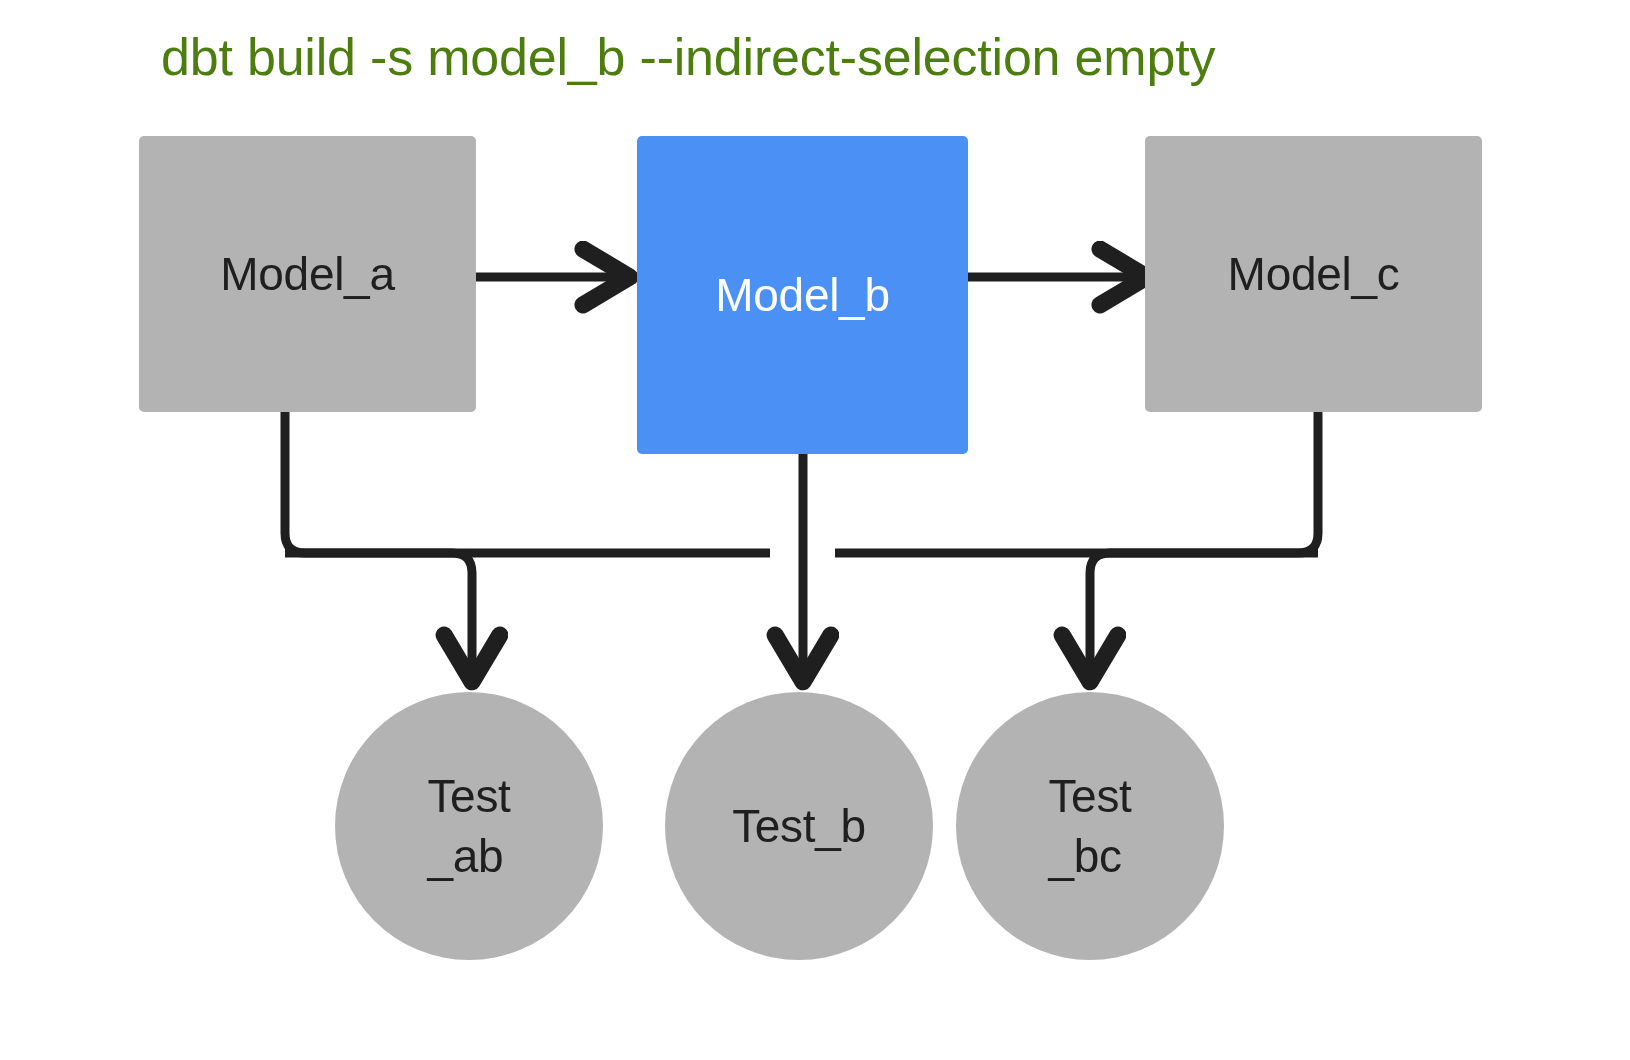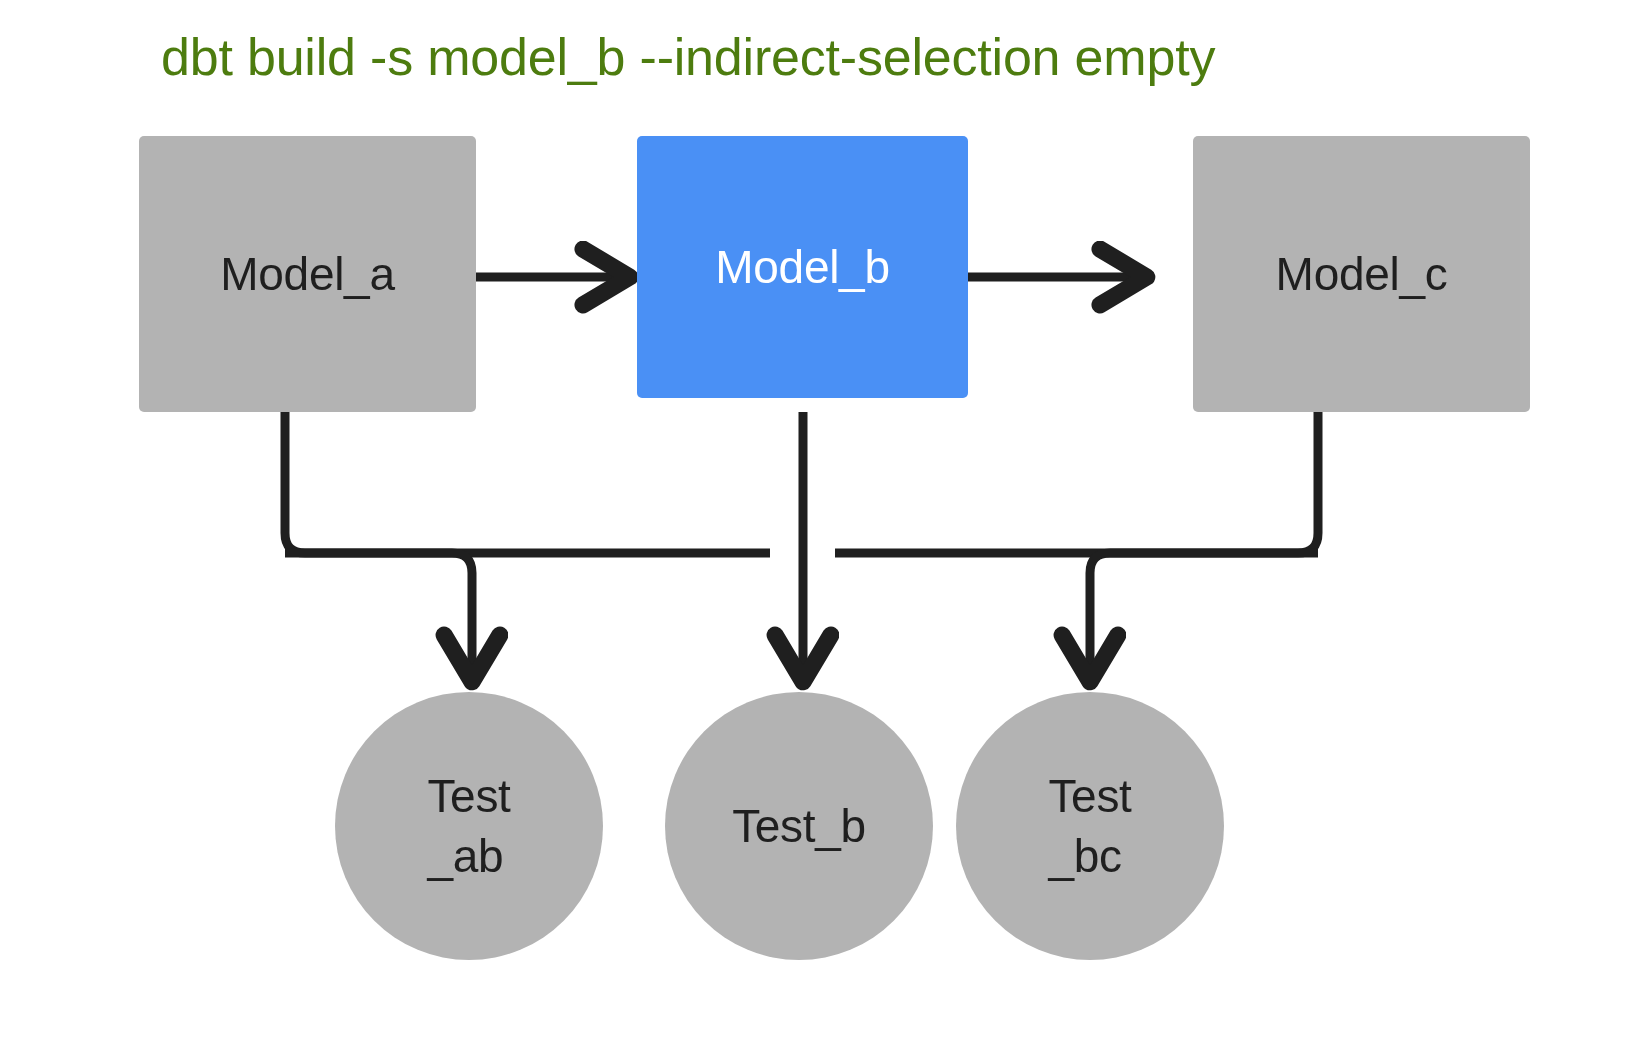--- a/index.html
+++ b/index.html
@@ -91,25 +91,25 @@
       <path d="M 1318 553 L 1110 553 Q 1090 553 1090 573 L 1090 680" marker-end="url(#arrowhead)"></path>
 
       <path d="M 803 412 L 803 680" marker-end="url(#arrowhead)"></path>
     </g>
   </svg>
 
   <div class="node-box" style="left:115px; top:136px; width:337px; height:276px; background:#b3b3b3; color:#1f1f1f;margin-left:24px;">
     <span class="node-label">Model_a</span>
   </div>
 
-  <div class="node-box" style="left:637px; top:136px; width:331px; height:262px; background:#4a90f5; color:#ffffff;">
+  <div class="node-box" style="left:637px; top:136px; width:331px; height:318px; background:#4a90f5; color:#ffffff;">
     <span class="node-label">Model_b</span>
   </div>
 
-  <div class="node-box" style="left:1145px; top:136px; width:337px; height:276px; background:#b3b3b3; color:#1f1f1f;margin-left:48px;">
+  <div class="node-box" style="left:1145px; top:136px; width:337px; height:276px; background:#b3b3b3; color:#1f1f1f;">
     <span class="node-label">Model_c</span>
   </div>
 
   <div class="node-circle" style="left:335px; top:692px; width:268px; height:268px; background:#b3b3b3; color:#1f1f1f;">
     <span class="node-label">Test
 _ab</span>
   </div>
 
   <div class="node-circle" style="left:665px; top:692px; width:268px; height:268px; background:#b3b3b3; color:#1f1f1f;text-align:right;">
     <span class="node-label">Test_b</span>

